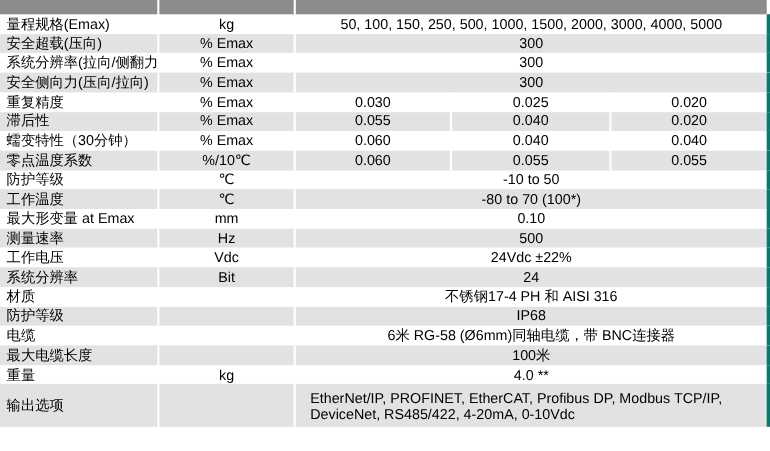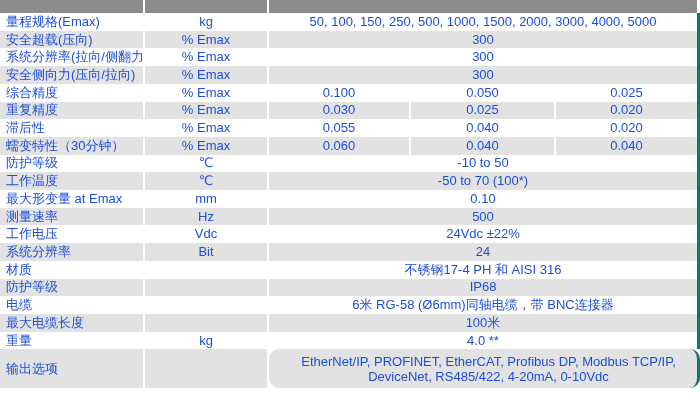--- a/index.html
+++ b/index.html
@@ -4,21 +4,21 @@
 <style>
   html, body { margin: 0; padding: 0; background: #ffffff; }
   body {
     width: 700px; height: 410px;
     font-family: "Liberation Sans", "DejaVu Sans", sans-serif;
   }
   table.spec {
     width: 700px; height: 388px;
     border-collapse: separate; border-spacing: 0;
     table-layout: fixed;
-    font-size: 13px; color: #1d4ed8;
+    font-size: 13px; color: #000000;
   }
   col.c-label { width: 145px; }
   col.c-unit  { width: 124px; }
   col.c-v1    { width: 142px; }
   col.c-v2    { width: 145px; }
   col.c-v3    { width: 144px; }
   th {
     background: #8c8c8c;
     height: 13px;
     padding: 0;
@@ -34,21 +34,21 @@
     border-right: 2px solid #ffffff;
     box-sizing: border-box;
     overflow: hidden;
     white-space: nowrap;
     line-height: 16px;
   }
   td:last-child { border-right: 3px solid #0f766e; }
   td.lbl { text-align: left; padding-left: 6px; }
   tbody tr:nth-child(even) td { background: #e2e2e2; }
   tr.out-row td { height: 37px; }
-  td.out { text-align: center; padding-left: 13px; line-height: 15px; border-radius: 10px; }
+  td.out { text-align: left; padding-left: 13px; line-height: 15px; }
 </style>
 </head>
 <body>
 
 <table class="spec">
   <colgroup>
     <col class="c-label">
       <col class="c-unit">
       <col class="c-v1">
       <col class="c-v2">
@@ -76,27 +76,20 @@
       <td class="lbl">系统分辨率(拉向/侧翻力)</td>
       <td>% Emax</td>
       <td colspan="3">300</td>
     </tr>
     <tr>
       <td class="lbl">安全侧向力(压向/拉向)</td>
       <td>% Emax</td>
       <td colspan="3">300</td>
     </tr>
     <tr>
-      <td class="lbl">综合精度</td>
-      <td>% Emax</td>
-      <td>0.100</td>
-      <td>0.050</td>
-      <td>0.025</td>
-    </tr>
-    <tr>
       <td class="lbl">重复精度</td>
       <td>% Emax</td>
       <td>0.030</td>
       <td>0.025</td>
       <td>0.020</td>
     </tr>
     <tr>
       <td class="lbl">滞后性</td>
       <td>% Emax</td>
       <td>0.055</td>
@@ -104,28 +97,35 @@
       <td>0.020</td>
     </tr>
     <tr>
       <td class="lbl">蠕变特性（30分钟）</td>
       <td>% Emax</td>
       <td>0.060</td>
       <td>0.040</td>
       <td>0.040</td>
     </tr>
     <tr>
+      <td class="lbl">零点温度系数</td>
+      <td>%/10℃</td>
+      <td>0.060</td>
+      <td>0.055</td>
+      <td>0.055</td>
+    </tr>
+    <tr>
       <td class="lbl">防护等级</td>
       <td>℃</td>
       <td colspan="3">-10 to 50</td>
     </tr>
     <tr>
       <td class="lbl">工作温度</td>
       <td>℃</td>
-      <td colspan="3">-50 to 70 (100*)</td>
+      <td colspan="3">-80 to 70 (100*)</td>
     </tr>
     <tr>
       <td class="lbl">最大形变量 at Emax</td>
       <td>mm</td>
       <td colspan="3">0.10</td>
     </tr>
     <tr>
       <td class="lbl">测量速率</td>
       <td>Hz</td>
       <td colspan="3">500</td>

